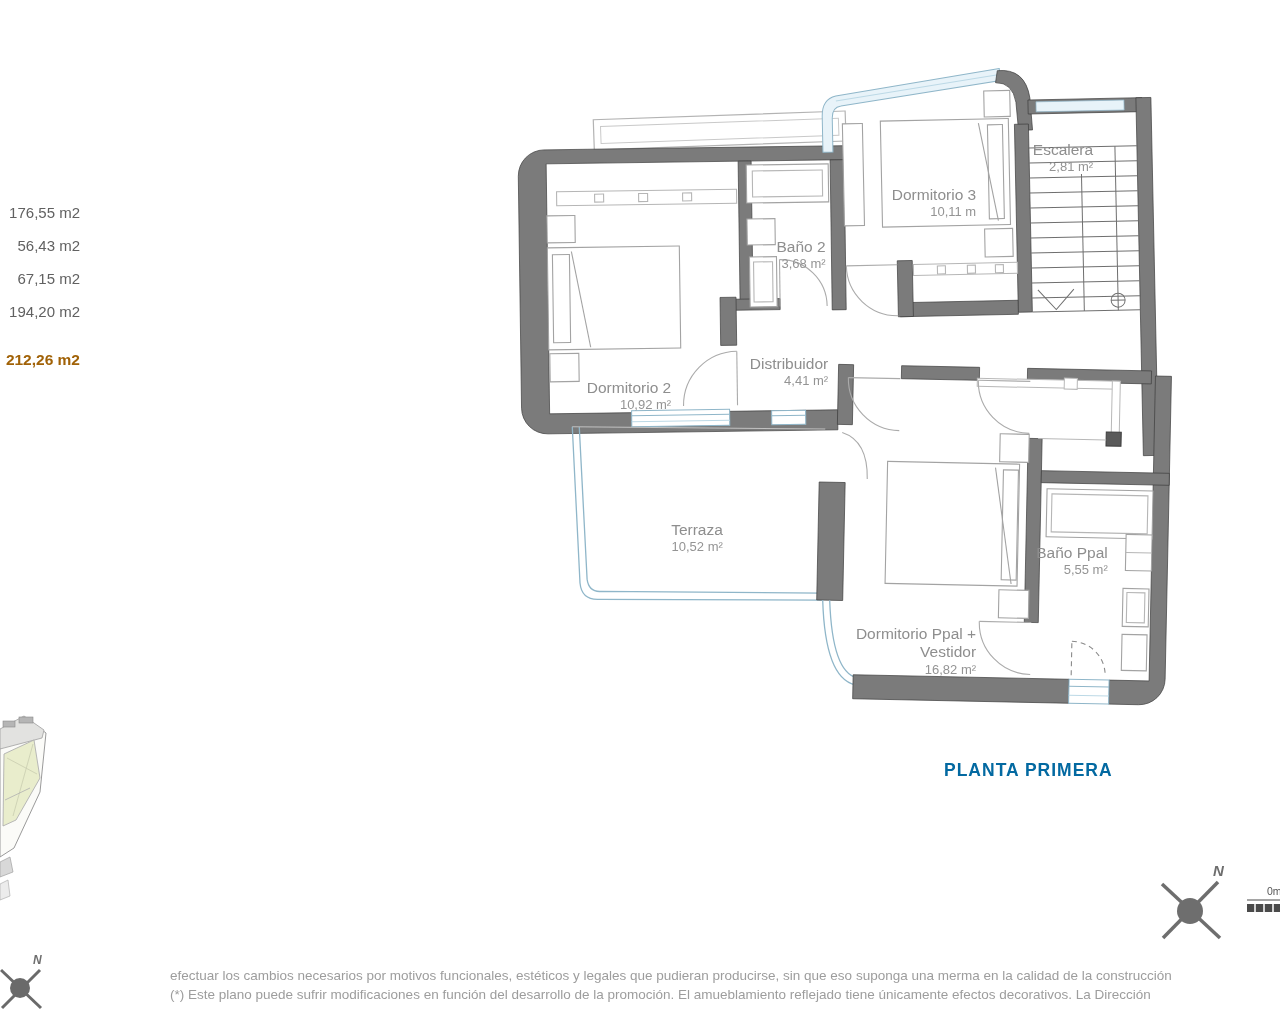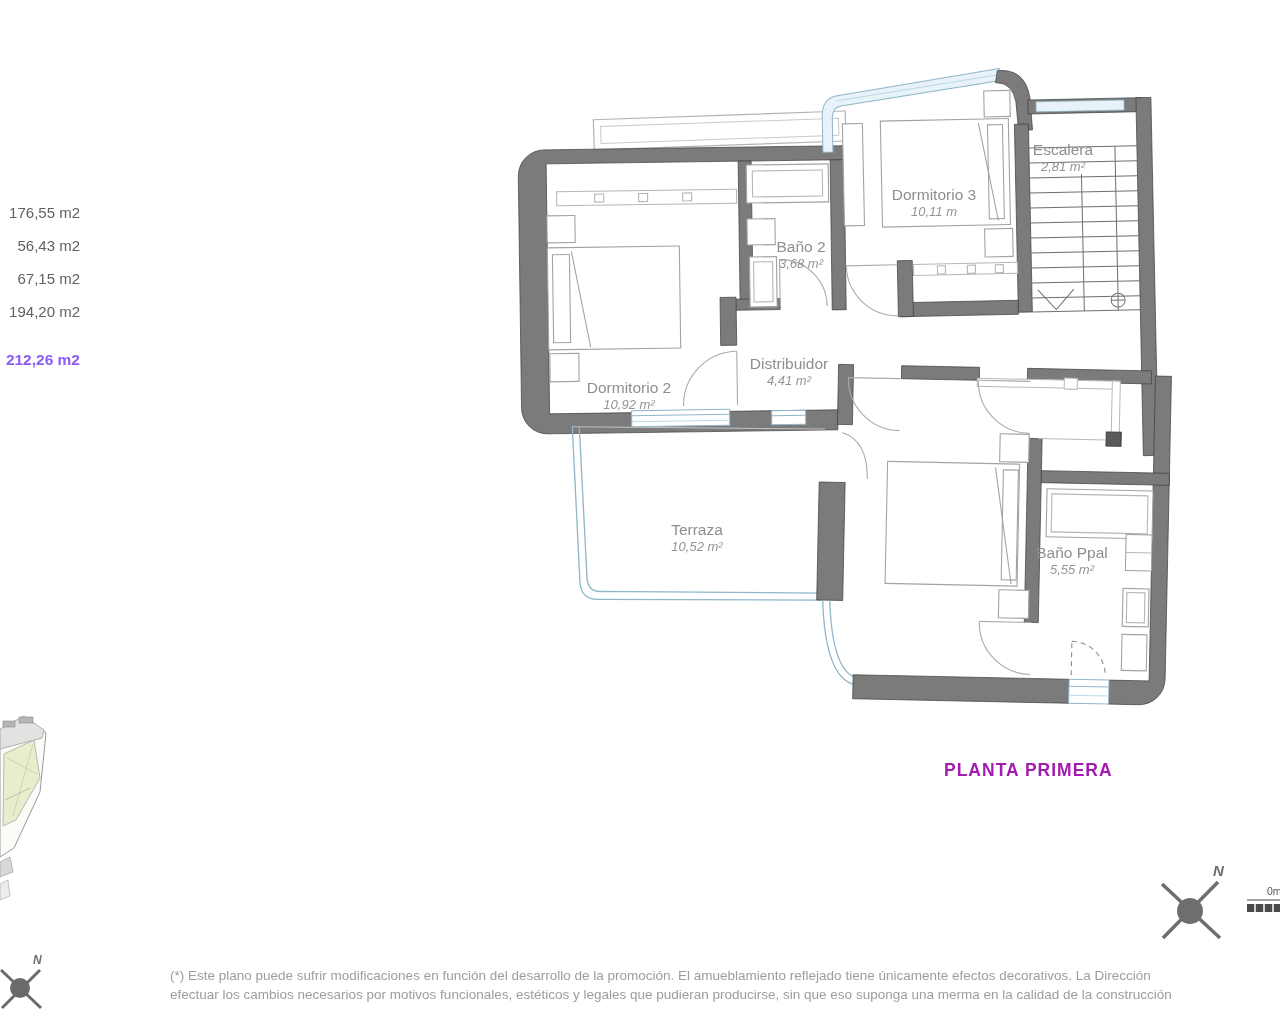--- a/index.html
+++ b/index.html
@@ -1,29 +1,29 @@
 <!DOCTYPE html>
 <html><head>
 <meta charset="utf-8">
 <style>
   html,body{margin:0;padding:0;background:#ffffff;}
   #canvas{position:relative;width:1280px;height:1024px;background:#ffffff;overflow:hidden;
           font-family:"Liberation Sans",sans-serif;}
   svg{position:absolute;left:0;top:0;}
   
-  .room-label{position:absolute;transform:translate(-50%,-50%);text-align:center;
+  .room-label{position:absolute;transform:translate(-50%,-50%);text-align:right;
               color:#8e8e8e;font-size:15.5px;line-height:1.18;white-space:nowrap;}
-  .room-label .area{display:block;font-style:italic;font-size:13px;color:#949494;}
+  .room-label .area{display:block;font-size:13px;color:#949494;}
   
   .area-col{position:absolute;left:0;top:0;width:80px;text-align:right;color:#616161;
             font-size:15px;}
   .area-row{position:absolute;right:0;white-space:nowrap;}
-  .area-row.total{font-weight:bold;color:#8b5cf6;font-size:15.5px;}
-  
-  .plan-title{position:absolute;font-size:17.5px;font-weight:bold;color:#a21caf;
+  .area-row.total{font-weight:bold;color:#a16207;font-size:15.5px;}
+  
+  .plan-title{position:absolute;font-size:17.5px;font-weight:bold;color:#0369a1;
               letter-spacing:1px;white-space:nowrap;}
   
   .footer{position:absolute;left:170px;top:966px;width:1110px;overflow:hidden;
           color:#9d9d9d;font-size:13.5px;line-height:19px;}
   .footer div{white-space:nowrap;}
   
   .north{position:absolute;color:#6e6e6e;font-style:italic;font-weight:bold;}
   .scale-zero{position:absolute;color:#555;font-size:10.5px;padding-left:24px;}
 </style>
 </head>
@@ -278,25 +278,30 @@
     <span class="area">4,41 m²</span>
   </div>
   <div class="room-label" style="left:697px;top:538px">
     <span>Terraza</span>
     <span class="area">10,52 m²</span>
   </div>
   <div class="room-label" style="left:1072px;top:561px">
     <span>Baño Ppal</span>
     <span class="area">5,55 m²</span>
   </div>
+  <div class="room-label" style="left:916px;top:651px">
+    <span>Dormitorio Ppal +</span><br>
+    <span>Vestidor</span>
+    <span class="area">16,82 m²</span>
+  </div>
 
   <div class="plan-title" style="left:944px;top:760px">PLANTA PRIMERA</div>
 
   <div class="north" style="left:33px;top:953px;font-size:12px">N</div>
   <div class="north" style="left:1213px;top:862px;font-size:15px">N</div>
   <div class="scale-zero" style="left:1243px;top:885px">0m</div>
 
   <div class="footer">
+    <div>efectuar los cambios necesarios por motivos funcionales, estéticos y legales que pudieran producirse, sin que eso suponga una merma en la calidad de la construcción</div>
     <div>(*) Este plano puede sufrir modificaciones en función del desarrollo de la promoción. El amueblamiento reflejado tiene únicamente efectos decorativos. La Dirección</div>
-    <div>efectuar los cambios necesarios por motivos funcionales, estéticos y legales que pudieran producirse, sin que eso suponga una merma en la calidad de la construcción</div>
   </div>
 
 </div>
 
 </body></html>

